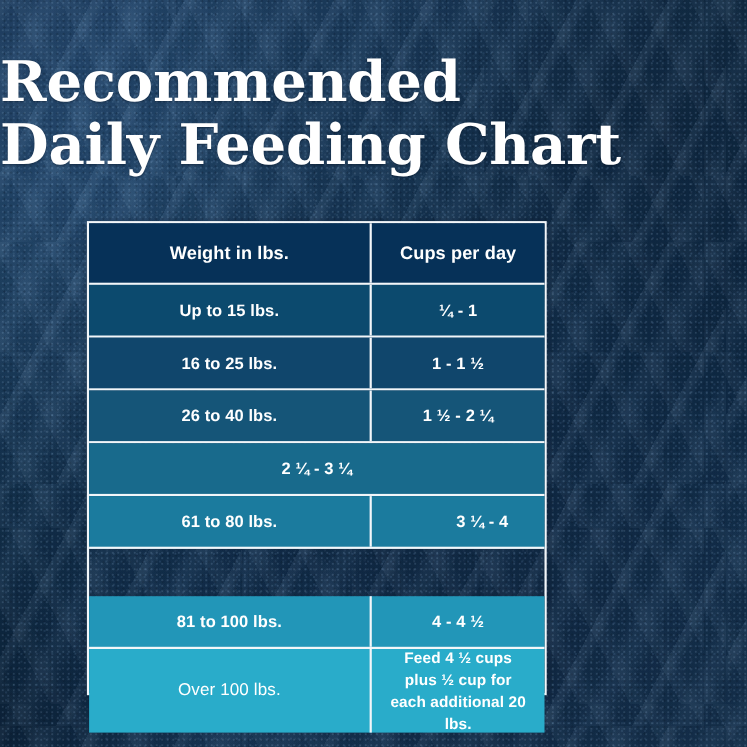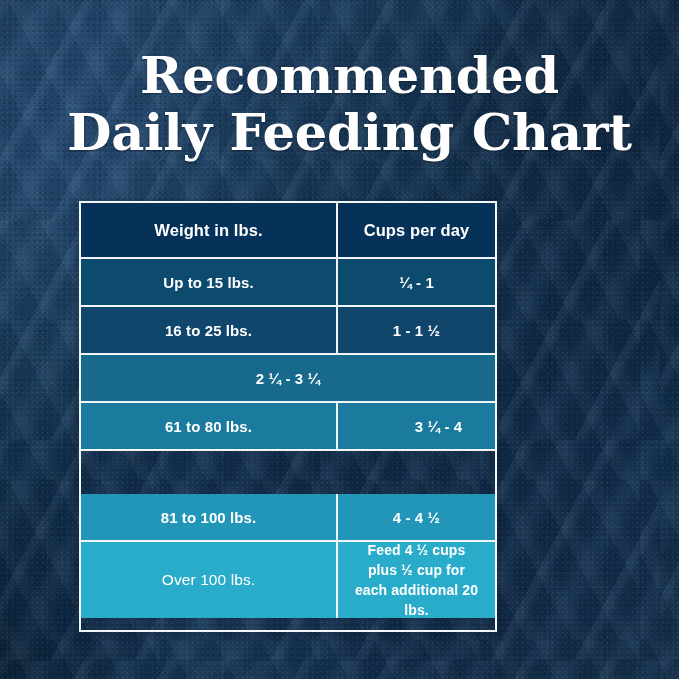--- a/index.html
+++ b/index.html
@@ -72,23 +72,22 @@
       radial-gradient(ellipse 105% 105% at 50% 45%, rgba(0,0,0,0) 52%, rgba(0,0,0,0.30) 100%);
     pointer-events: none;
   }
 
   
   #title-block {
     position: absolute;
     left: 0;
     right: 0;
     top: 47px;
-    text-align: center;
+    text-align: left;
     z-index: 3;
-    padding-left: 20px;
   }
   .title-line {
     font-family: "DejaVu Serif", "Liberation Serif", serif;
     font-weight: 700;
     color: #ffffff;
     font-size: 51px;
     line-height: 57px;
     letter-spacing: -0.2px;
     white-space: nowrap;
     text-shadow: 0 1px 2px rgba(3,14,28,0.45);
@@ -181,20 +180,24 @@
 
   <div id="table-body">
       <div class="trow body-row" style="background-color: #0c4a6e;">
         <div class="tcell col-weight">Up to 15 lbs.</div>
         <div class="tcell col-cups">¼  - 1</div>
       </div>
       <div class="trow body-row" style="background-color: rgb(16, 70, 108);">
         <div class="tcell col-weight">16 to 25 lbs.</div>
         <div class="tcell col-cups">1  - 1 ½</div>
       </div>
+      <div class="trow body-row" style="background-color: rgb(21, 85, 120);">
+        <div class="tcell col-weight">26 to 40 lbs.</div>
+        <div class="tcell col-cups">1 ½  - 2 ¼</div>
+      </div>
       <div class="trow body-row" style="background-color: rgb(24, 106, 140);">
         <div class="tcell col-cups">2 ¼  - 3 ¼</div>
       </div>
       <div class="trow body-row" style="background-color: rgb(27, 123, 158); gap: 44px;">
         <div class="tcell col-weight">61 to 80 lbs.</div>
         <div class="tcell col-cups">3 ¼  - 4</div>
       </div>
       <div class="trow body-row" style="background-color: rgb(34, 150, 184); margin-top: 43px;">
         <div class="tcell col-weight">81 to 100 lbs.</div>
         <div class="tcell col-cups">4  - 4 ½</div>

